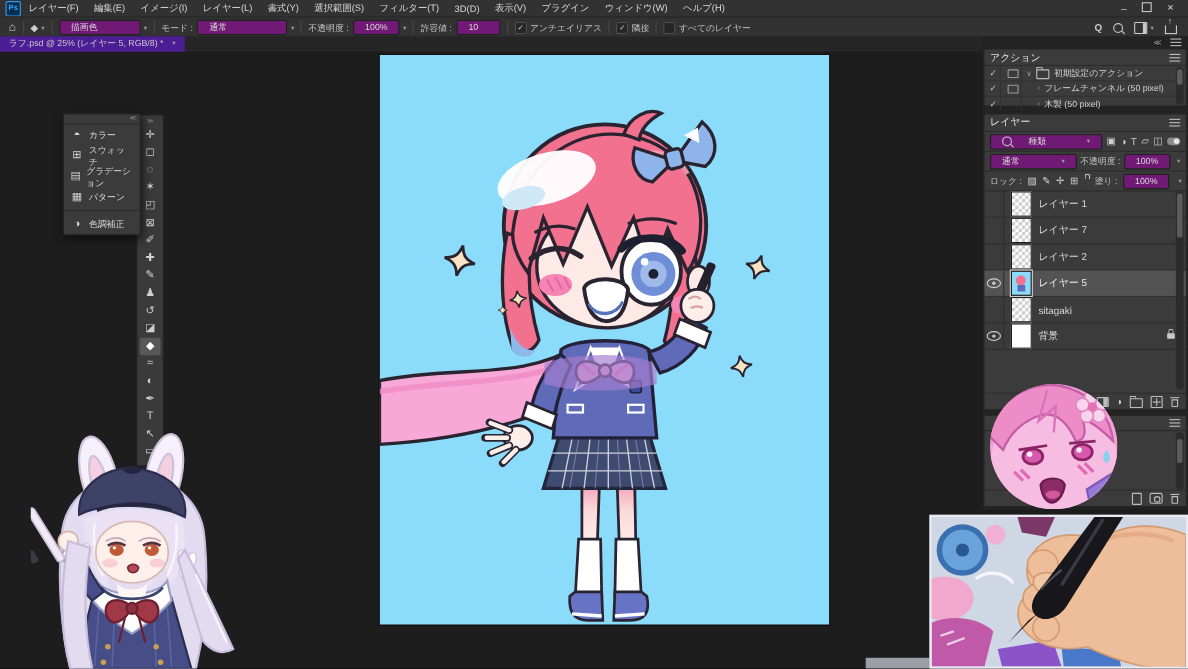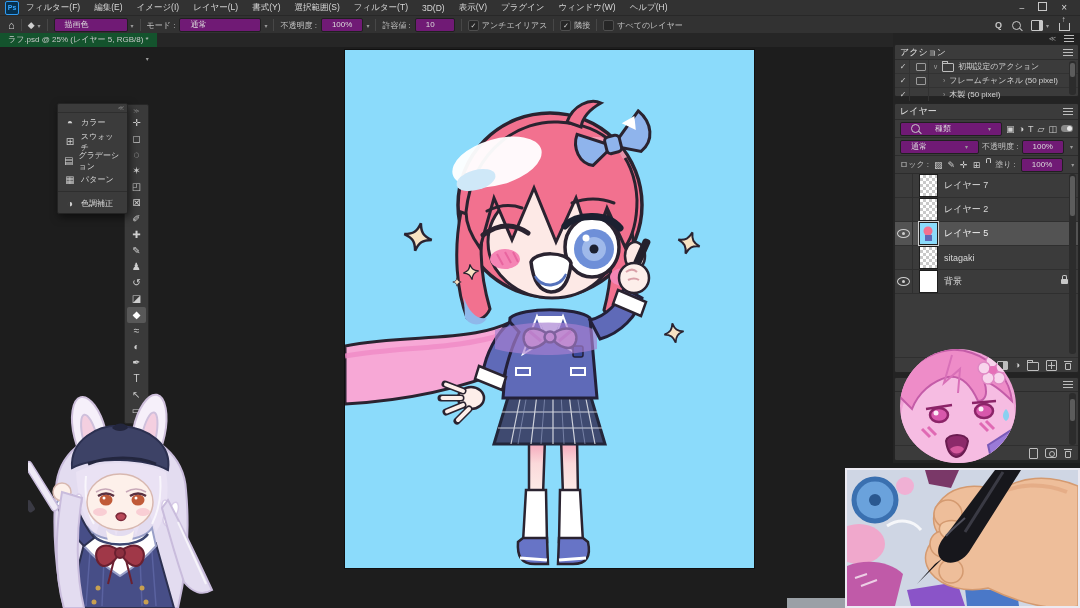--- a/index.html
+++ b/index.html
@@ -19,21 +19,21 @@
   .menubar{left:0;top:0;width:1080px;height:15px;background:#323232;display:flex;align-items:center;font-size:8.5px;}
   .menubar .mi{padding:0 7px;color:#d8d8d8;white-space:nowrap;}
   .pslogo{width:12px;height:12px;margin-left:5px;background:#07314f;border:1px solid #2f9bf2;border-radius:2px;
           color:#37a7ff;font-size:7px;line-height:12px;text-align:center;font-weight:bold;}
   
   .optbar{left:0;top:15px;width:1080px;height:18px;background:#323232;border-top:1px solid #282828;display:flex;align-items:center;}
   .chk{width:9px;height:9px;background:#262626;border:1px solid #4e4e4e;border-radius:2px;font-size:7px;line-height:9px;
        text-align:center;color:#cfcfcf;margin-right:3px;}
   
   .tabbar{left:0;top:33px;width:1080px;height:14px;background:#262626;display:flex;}
-  .doctab{background:#14532d;color:#c9c9c9;font-size:8px;height:14px;line-height:14px;padding:0 8px;display:flex;align-items:flex-end;gap:5px;flex-direction:column;}
+  .doctab{background:#4c1d95;color:#c9c9c9;font-size:8px;height:14px;line-height:14px;padding:0 8px;display:flex;align-items:flex-end;gap:5px;}
   
   .toolbar{left:124px;top:104px;width:23px;background:#3a3a3a;border:1px solid #262626;border-radius:2px;
            display:flex;flex-direction:column;align-items:center;padding:2px 0 4px;z-index:2;}
   .tgrip{color:#8a8a8a;font-size:6px;height:8px;line-height:8px;}
   .tool{width:19px;height:16px;line-height:16px;text-align:center;font-size:10px;color:#cfcfcf;border-radius:2px;}
   .tool.sel{background:#585858;color:#fff;}
   
   .leftpanel{left:57px;top:103px;width:71px;z-index:3;box-shadow:2px 3px 8px rgba(0,0,0,.55);}
   .lp-head{height:8px;border-bottom:1px solid #2e2e2e;color:#8a8a8a;font-size:6px;text-align:right;padding:0 3px;line-height:8px;}
   .lp-item{display:flex;align-items:center;gap:5px;height:19px;padding:0 6px;font-size:8px;color:#dcdcdc;}
@@ -88,21 +88,21 @@
   .vthumb{position:absolute;left:1px;width:5px;background:#5c5c5c;border-radius:2px;}
   .fx{font-style:italic;font-size:8px;color:#bdbdbd;}
 </style>
 </head>
 <body>
 
 <div id="app">
 
   <div class="abs menubar">
     <div class="pslogo">Ps</div>
-    <span class="mi">フィルター(F)</span>
+    <span class="mi">レイヤー(F)</span>
     <span class="mi">編集(E)</span>
     <span class="mi">イメージ(I)</span>
     <span class="mi">レイヤー(L)</span>
     <span class="mi">書式(Y)</span>
     <span class="mi">選択範囲(S)</span>
     <span class="mi">フィルター(T)</span>
     <span class="mi">3D(D)</span>
     <span class="mi">表示(V)</span>
     <span class="mi">プラグイン</span>
     <span class="mi">ウィンドウ(W)</span>
@@ -402,20 +402,25 @@
         <span class="lock"></span>
         <span style="flex:1"></span>
         <span class="lbl">塗り :</span>
         <span class="field">100%</span>
         <span class="caret">▾</span>
       </div>
 
       <div class="lrow">
         <span class="eyecell"></span>
         <span class="thumb"></span>
+        <span>レイヤー 1</span>
+      </div>
+      <div class="lrow">
+        <span class="eyecell"></span>
+        <span class="thumb"></span>
         <span>レイヤー 7</span>
       </div>
       <div class="lrow">
         <span class="eyecell"></span>
         <span class="thumb"></span>
         <span>レイヤー 2</span>
       </div>
       <div class="lrow sel">
         <span class="eyecell">
             <span class="eye"></span>

